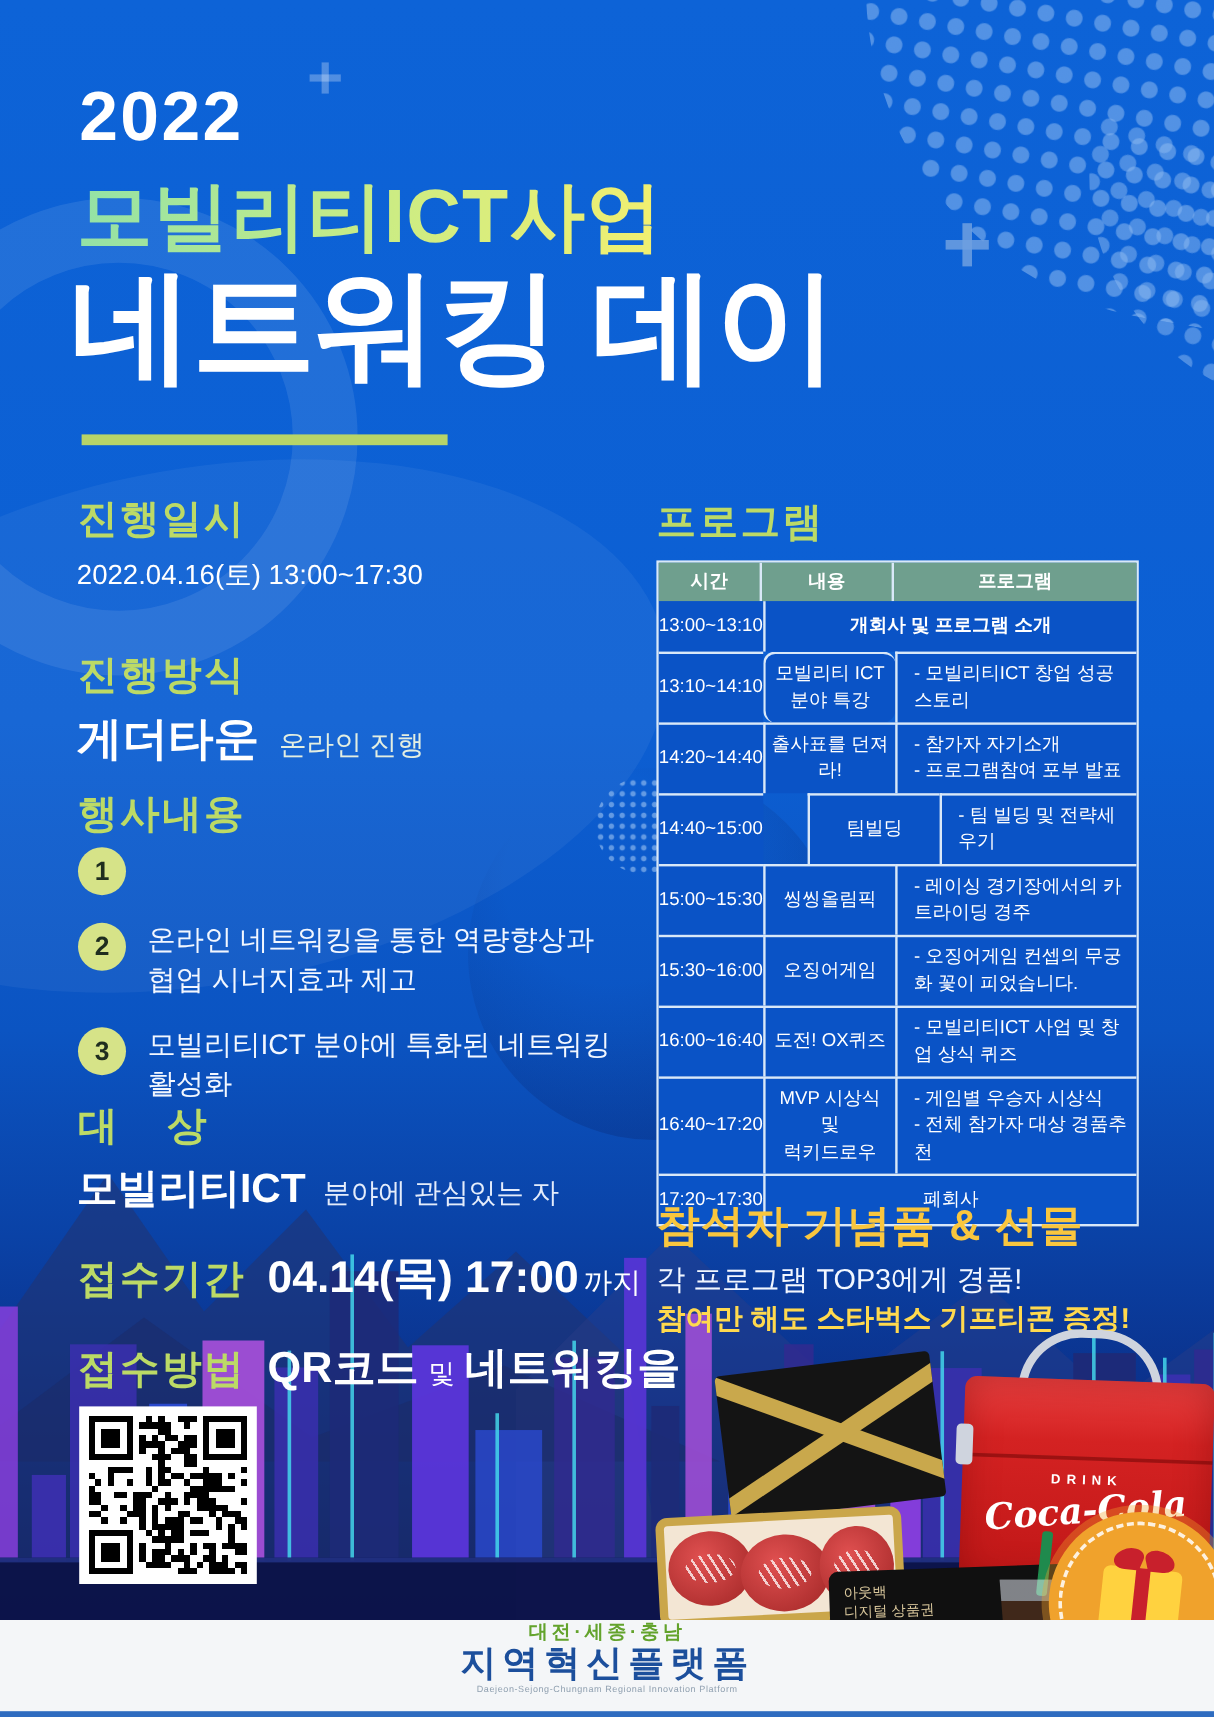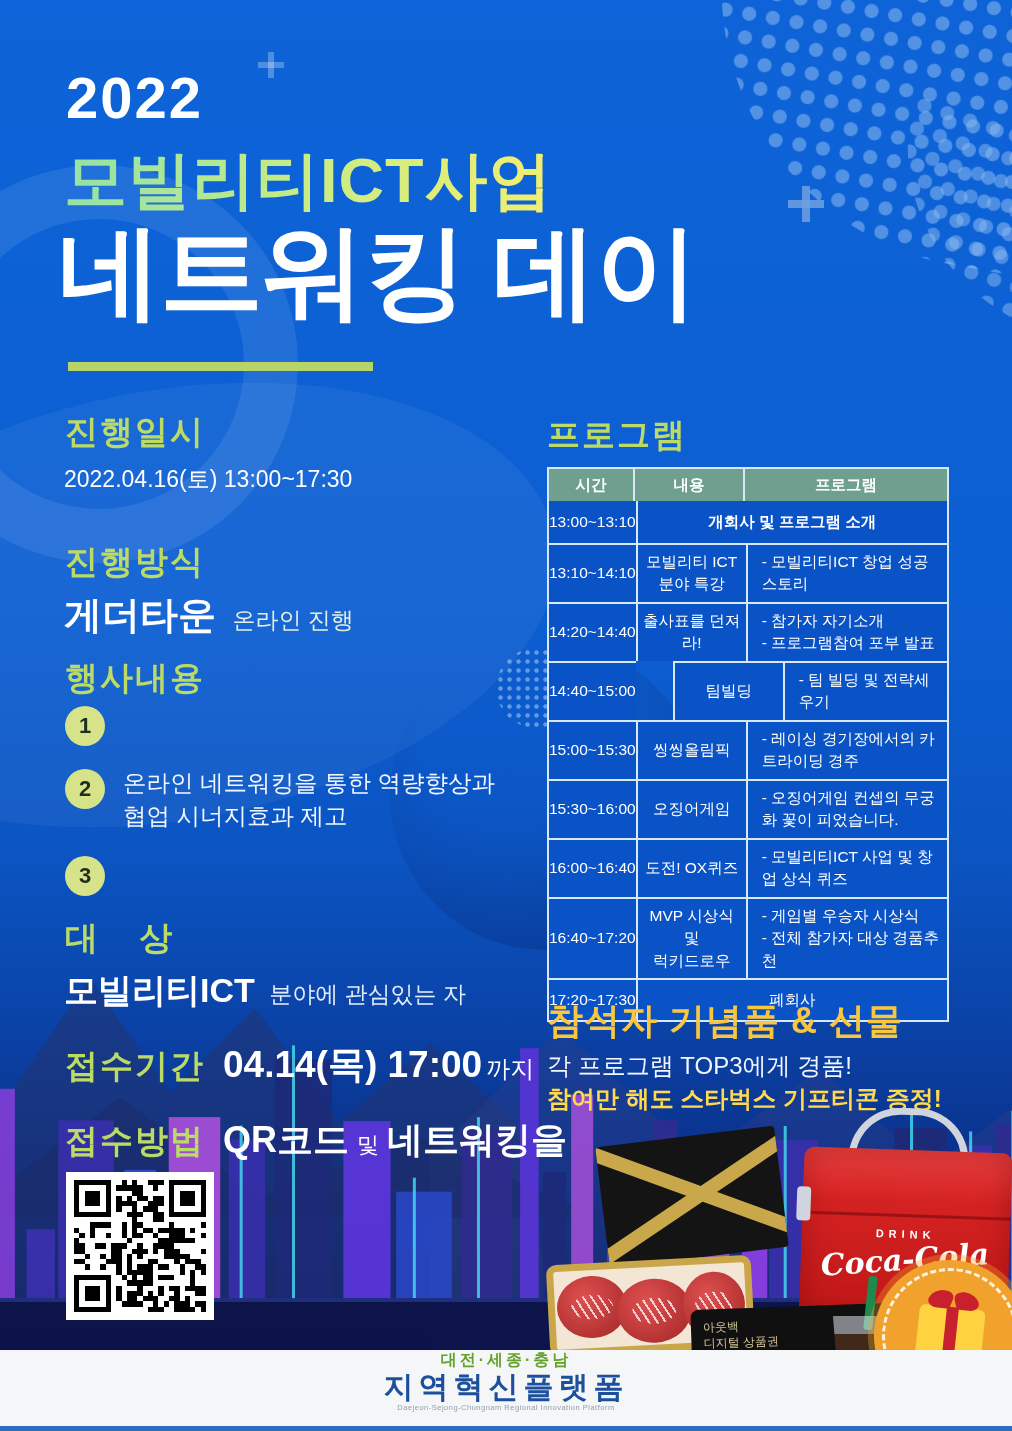--- a/index.html
+++ b/index.html
@@ -222,20 +222,21 @@
       <div class="citem">
         <div class="cnum">1</div>
       </div>
       <div class="citem">
         <div class="cnum">2</div>
         <div class="ctext">온라인 네트워킹을 통한 역량향상과
 협업 시너지효과 제고</div>
       </div>
       <div class="citem">
         <div class="cnum">3</div>
+        <div class="ctext">모빌리티ICT 분야에 특화된 네트워킹 활성화</div>
       </div>
     </div>
 
   <div class="sec-h h-target">대 상</div>
   <div class="v-target">
     <span class="main">모빌리티ICT</span>
     <span class="sub">분야에 관심있는 자</span>
   </div>
 
   <div class="row-period">
@@ -477,21 +478,21 @@
       <div class="pcell cont">내용</div>
       <div class="pcell det">프로그램</div>
     </div>
     <div id="ptable-body">
         <div class="prow">
           <div class="pcell time" style="min-height: 42px;">13:00~13:10</div>
           <div class="pcell merged" style="min-height: 42px; font-weight: bold;">개회사 및 프로그램 소개</div>
         </div>
         <div class="prow">
           <div class="pcell time" style="min-height: 58px;">13:10~14:10</div>
-          <div class="pcell cont" style="min-height: 58px;">모빌리티 ICT
+          <div class="pcell cont" style="min-height: 58px; border-radius: 10px;">모빌리티 ICT
 분야 특강</div>
           <div class="pcell det" style="min-height: 58px;">- 모빌리티ICT 창업 성공 스토리</div>
         </div>
         <div class="prow">
           <div class="pcell time" style="min-height: 58px;">14:20~14:40</div>
           <div class="pcell cont" style="min-height: 58px;">출사표를 던져라!</div>
           <div class="pcell det" style="min-height: 58px;">- 참가자 자기소개
 - 프로그램참여 포부 발표</div>
         </div>
         <div class="prow">

